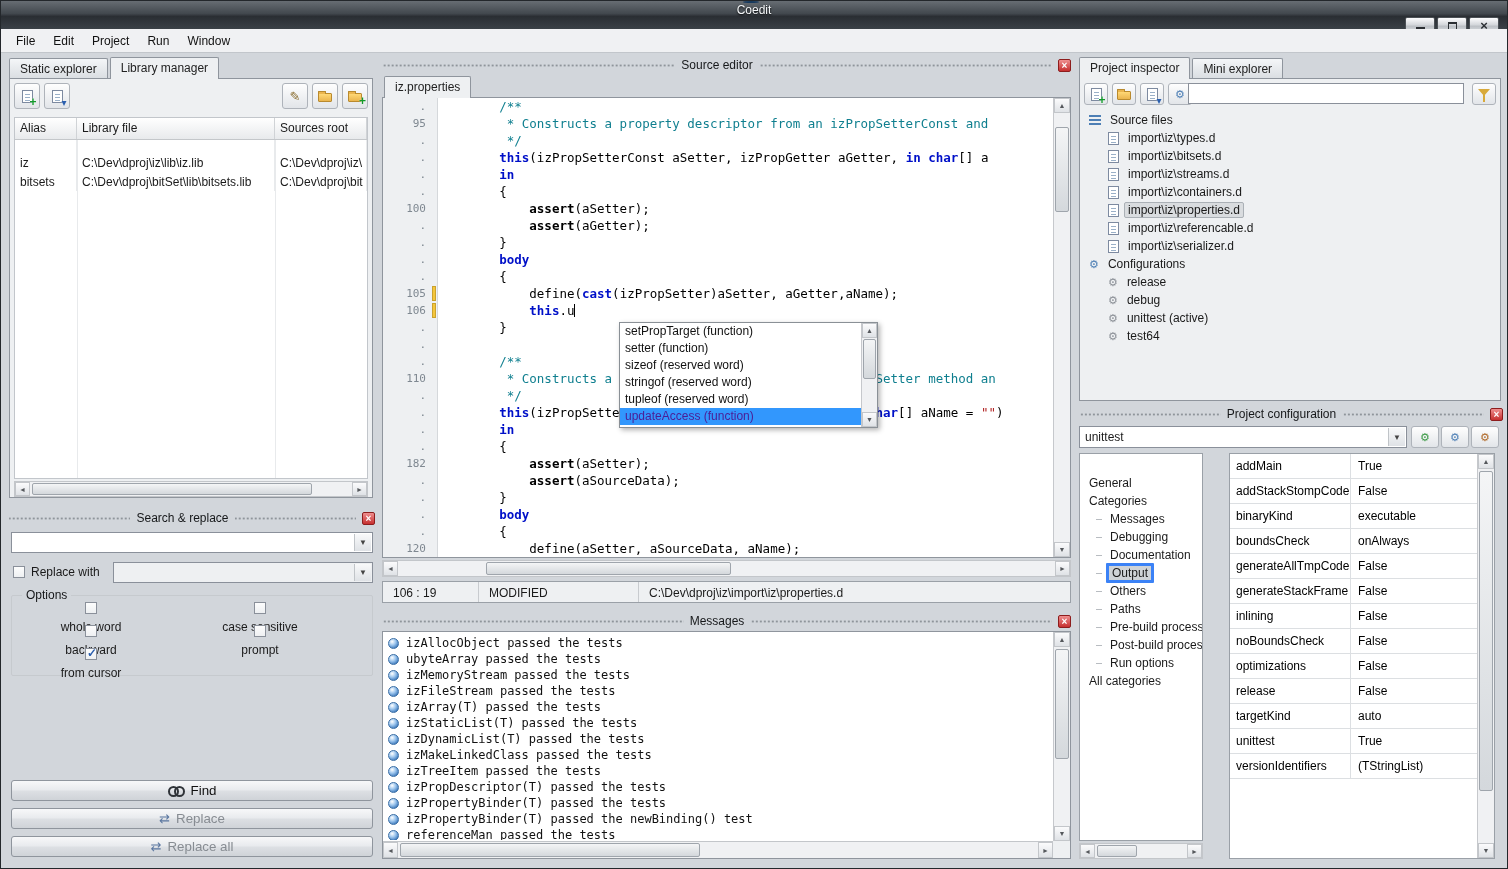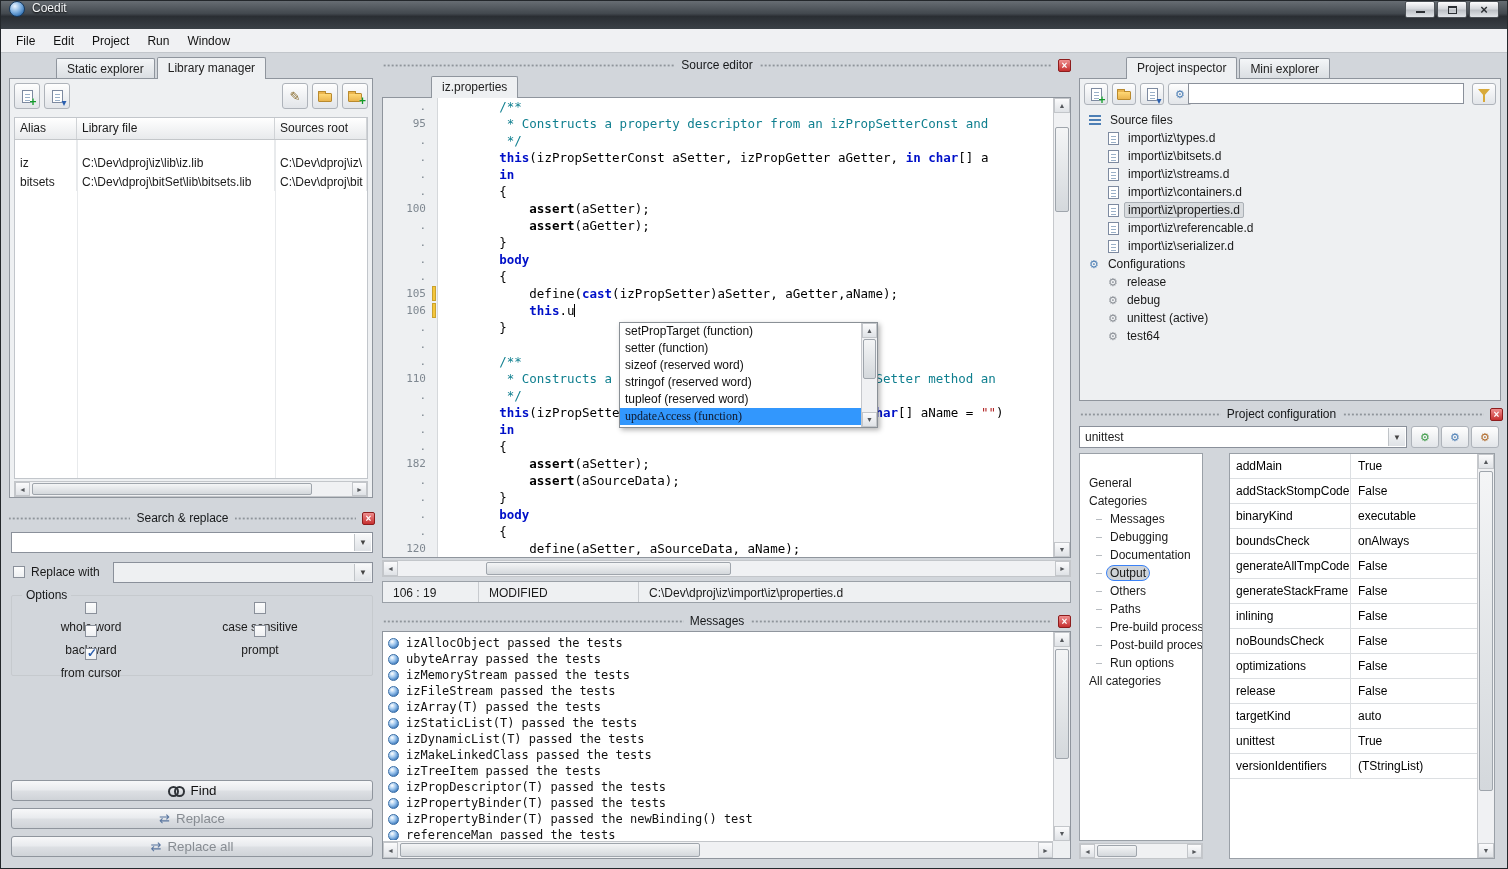--- a/index.html
+++ b/index.html
@@ -1,35 +1,35 @@
 <!DOCTYPE html>
 <html><head>
 <meta charset="utf-8">
 <style>
 *{box-sizing:border-box;margin:0;padding:0;}
 html,body{width:1508px;height:869px;}
 body{font-family:"Liberation Sans",sans-serif;font-size:12px;background:#d2d6db;overflow:hidden;color:#1a1a1a;-webkit-user-select:none;user-select:none;}
 .window{position:absolute;inset:0;border:1px solid #23272b;background:#d2d6db;overflow:hidden;}
 
 
-.titlebar{position:absolute;left:0;top:0;right:0;height:28px;background:linear-gradient(180deg,#676d73,#42484e 45%,#2a2e33 55%,#3a4046);display:flex;align-items:flex-start;padding:0 8px;color:#fff;}
+.titlebar{position:absolute;left:0;top:0;right:0;height:28px;background:linear-gradient(180deg,#676d73,#42484e 45%,#2a2e33 55%,#3a4046);display:flex;align-items:center;padding:0 8px;color:#fff;flex-direction:column;}
 .app-icon{width:16px;height:16px;border-radius:50%;background:radial-gradient(circle at 35% 30%,#eaf4ff,#7fb0e0 45%,#2d6db0 82%);border:1px solid #16395e;margin-right:7px;}
 .title-text{font-size:12px;color:#f4f6f8;text-shadow:0 1px 2px #000;}
 .win-controls{margin-left:auto;display:flex;gap:2px;}
 .win-btn{width:30px;height:17px;border:1px solid #4c5156;border-radius:2px;background:linear-gradient(#fdfdfe,#d4d7db 45%,#bcc0c5 55%,#e2e5e9);display:flex;align-items:center;justify-content:center;color:#2b2f33;font-size:11px;line-height:1;}
 .glyph-min{display:inline-block;width:9px;height:3px;border-bottom:2px solid #2b2f33;margin-top:4px;}
 .glyph-max{display:inline-block;width:9px;height:8px;border:1px solid #2b2f33;border-top-width:2px;}
 .glyph-close{font-size:13px;font-weight:bold;}
 
 
 .menubar{position:absolute;left:0;top:28px;right:0;height:24px;background:#f0f1f3;border-bottom:1px solid #c2c6cb;display:flex;align-items:center;padding:0 6px;}
 .menu-item{padding:3px 9px;color:#111;}
 
 
-.tabstrip{position:relative;height:22px;margin-left:47px;}
+.tabstrip{position:relative;height:22px;}
 .tab{display:inline-block;height:21px;padding:3px 10px 0;background:linear-gradient(#f4f6f8,#d9dde1);border:1px solid #8f959d;border-bottom:none;border-radius:2px 2px 0 0;margin-right:2px;color:#222;position:relative;top:1px;}
 .tab.active{background:#eef0f2;height:22px;top:0;z-index:3;}
 .panel{border:1px solid #8f959d;background:#eef0f2;position:absolute;}
 .caption{position:absolute;display:flex;align-items:center;gap:6px;height:16px;}
 .cap-label{color:#16181a;white-space:nowrap;}
 .dotfill{flex:1;height:5px;background-image:radial-gradient(circle,#8f959b 1px,transparent 1.2px);background-size:4px 5px;background-repeat:repeat-x;background-position:center;}
 .cap-x{width:13px;height:13px;flex:0 0 13px;background:linear-gradient(#ef8f8f,#c62f2f);border:1px solid #8d1d1d;border-radius:2px;color:#fff;font-size:10px;line-height:11px;text-align:center;font-weight:bold;}
 .tbtn{width:26px;height:26px;border:1px solid #aeb3ba;border-radius:3px;background:linear-gradient(#fefefe,#e2e5e9);display:inline-flex;align-items:center;justify-content:center;position:relative;}
 .tbtn.small{width:24px;height:22px;}
 .combo{background:#fff;border:1px solid #8a909a;position:relative;height:21px;}
@@ -110,21 +110,21 @@
 .tk-p{color:#000;}
 .tk-k{color:#0010c8;font-weight:bold;}
 .tk-c{color:#0f7f8f;}
 .tk-a{color:#000;font-weight:bold;}
 .tk-s{color:#b02020;}
 .caret{display:inline-block;width:1px;height:13px;background:#000;vertical-align:-2px;}
 #ed-vscroll{right:0;top:0;width:17px;bottom:0;}
 #cc-popup{position:absolute;left:216px;top:224px;width:259px;height:106px;background:#fff;border:1px solid #8a9096;box-shadow:2px 2px 5px rgba(0,0,0,.3);z-index:6;margin-left:20px;}
 #cc-list{position:absolute;left:0;top:0;right:16px;bottom:0;overflow:hidden;}
 .cc-item{height:17px;line-height:17px;padding:0 5px;white-space:nowrap;color:#111;}
-.cc-item.sel{background:#3297fd;color:#0f172a;font-family:Liberation Serif, serif;}
+.cc-item.sel{background:#3297fd;color:#4c1d95;}
 #cc-sb{right:0;top:0;width:16px;bottom:0;}
 #ed-hscroll{left:0;top:503px;width:689px;height:17px;}
 #statusbar{position:absolute;left:0;top:524px;width:689px;height:22px;background:#eef0f2;border:1px solid #9aa0a7;display:flex;align-items:center;}
 .sb-seg{border-right:1px solid #c8cbcf;height:100%;padding:4px 10px 0;white-space:nowrap;overflow:hidden;}
 #seg-pos{width:96px;}
 #seg-mod{width:160px;}
 #seg-file{flex:1;border-right:none;}
 #cap-msgs{left:0;top:556px;width:689px;}
 #msg-box{position:absolute;left:0;top:574px;width:689px;height:228px;border:1px solid #8f959d;background:#fff;overflow:hidden;}
 #msg-list{position:absolute;left:3px;top:3px;right:18px;bottom:18px;overflow:hidden;}
@@ -146,21 +146,21 @@
 .tl{padding:0 3px;border:1px solid transparent;}
 .tl.sel{background:#d9dcdf;border:1px solid #aab0b6;border-radius:2px;}
 #cap-config{left:0;top:349px;width:424px;}
 #config-combo{position:absolute;left:0;top:369px;width:328px;height:22px;}
 .cfg-btn{position:absolute;top:369px;width:28px;height:22px;}
 #cat-list{position:absolute;left:0;top:396px;width:124px;height:388px;border:1px solid #9aa0a7;background:#fff;overflow:hidden;padding-top:20px;}
 .cat-row{height:18px;display:flex;align-items:center;padding-left:5px;white-space:nowrap;}
 .cat-row.lvl1{padding-left:16px;}
 .cat-row.lvl1::before{content:"";width:6px;height:1px;background:#b8bcc1;margin-right:4px;flex:0 0 6px;}
 .cat-label{padding:0 3px;border:1px solid transparent;}
-.cat-label.sel{background:#cfd3d7;border:1px solid #3b82f6;border-radius:8px;}
+.cat-label.sel{background:#cfd3d7;border:3px solid #3b82f6;border-radius:1px;}
 #cat-hscroll{left:0;top:786px;width:124px;height:16px;}
 #prop-grid{position:absolute;left:150px;top:396px;width:266px;height:406px;border:1px solid #9aa0a7;background:#fff;overflow:hidden;}
 #pg{position:absolute;left:0;top:0;right:17px;bottom:0;}
 .pg-row{height:25px;display:flex;border-bottom:1px solid #dcdfe2;}
 .pg-name{width:121px;border-right:1px solid #dcdfe2;padding:5px 0 0 6px;white-space:nowrap;overflow:hidden;color:#000;}
 .pg-val{flex:1;padding:5px 0 0 7px;white-space:nowrap;overflow:hidden;color:#000;}
 #pg-vscroll{right:0;top:0;width:17px;bottom:0;}
 </style>
 </head>
 <body>

